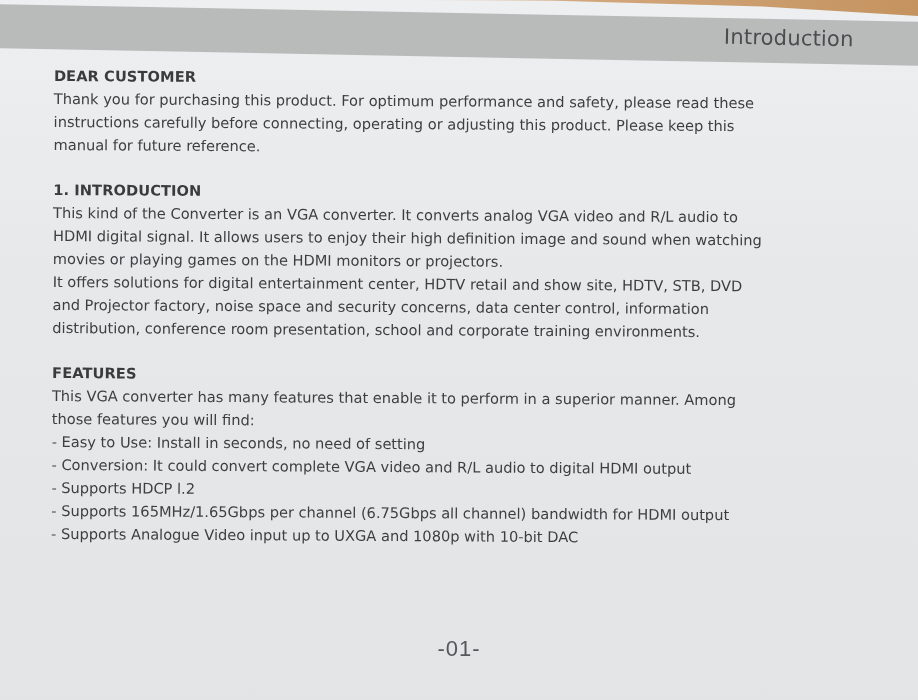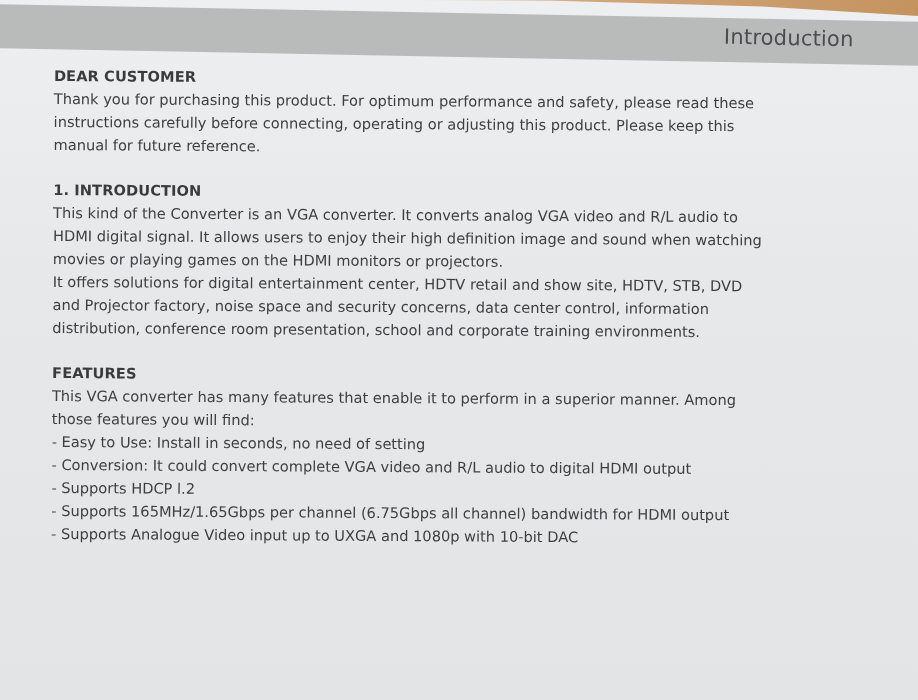--- a/index.html
+++ b/index.html
@@ -118,13 +118,14 @@
         <li>- Easy to Use: Install in seconds, no need of setting</li>
         <li>- Conversion: It could convert complete VGA video and R/L audio to digital HDMI output</li>
         <li>- Supports HDCP l.2</li>
         <li>- Supports 165MHz/1.65Gbps per channel (6.75Gbps all channel) bandwidth for HDMI output</li>
         <li>- Supports Analogue Video input up to UXGA and 1080p with 10-bit DAC</li>
       </ul>
     </div>
 
   </div>
 
+  <div class="page-number">-01-</div>
 </div>
 
 </body></html>

